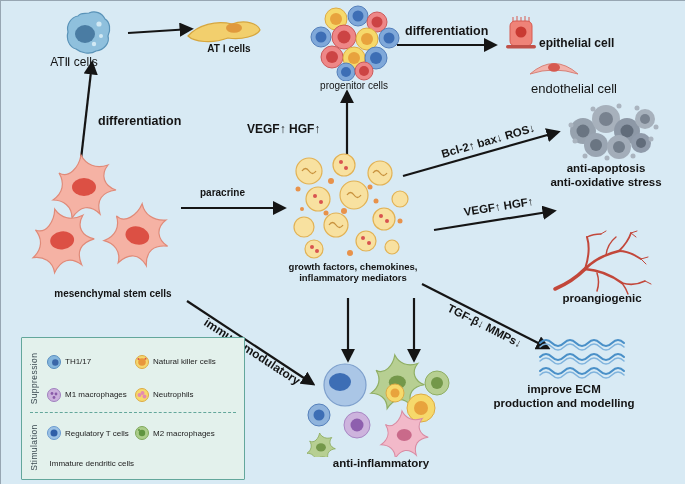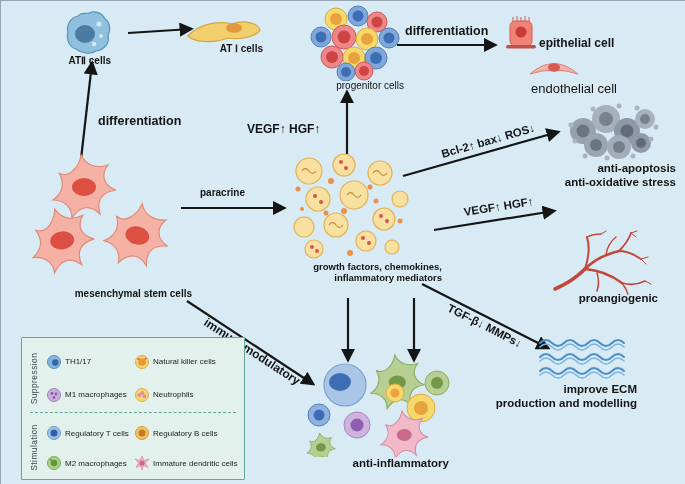--- a/index.html
+++ b/index.html
@@ -1,20 +1,20 @@
 <!DOCTYPE html>
 <html><head>
 <meta charset="utf-8">
 <style>
   html,body{margin:0;padding:0}
   body{font-family:"Liberation Sans",sans-serif;background:#ffffff}
   #canvas{position:relative;width:685px;height:484px;background:#d8eaf4;border:1px solid #97a6b2;overflow:hidden}
   .lbl{position:absolute;color:#141414;white-space:pre-line;line-height:1.2}
   .b{font-weight:bold}
-  .c{text-align:right}
+  .c{text-align:center}
   .cellsvg{position:absolute}
   #arrows{position:absolute;left:0;top:0;pointer-events:none}
   #legend{position:absolute;left:20px;top:336px;width:222px;height:141px;border:1.5px solid #63a79b;border-radius:1px;background:#e3f1ec}
   .side-lbl{position:absolute;width:70px;height:11px;font-size:8.5px;letter-spacing:.4px;color:#3c4a52;text-align:center;transform:rotate(-90deg)}
   .lgrid{position:absolute;left:24px;right:4px;display:grid;grid-template-columns:88px auto}
   .litem{display:flex;align-items:center;gap:3px}
   .litem .txt{font-size:8px;color:#222;white-space:nowrap}
   .divider{position:absolute;left:8px;right:8px;top:74px;border-top:1.2px dashed #63a79b}
 </style>
 </head>
@@ -242,21 +242,21 @@
     <g transform="translate(82,58) scale(0.75)">
         <use href="#spiky-cell" fill="#f2b9c9" stroke="#d98aa2" stroke-width="1.4"></use>
         <ellipse cx="31" cy="32" rx="10" ry="8" fill="#c96a8a"></ellipse>
       </g>
     <g transform="translate(8,80) scale(0.45)">
         <use href="#spiky-cell" fill="#b7cf92" stroke="#8fae63" stroke-width="2"></use>
         <ellipse cx="31" cy="32" rx="11" ry="9" fill="#74984a"></ellipse>
       </g>
   </svg>
 
-  <div class="lbl c" style="left:48px;top:54px;width:62px;font-size:10px;font-weight:700">ATⅡ cells</div>
+  <div class="lbl c" style="left:42px;top:54px;width:62px;font-size:12px;font-weight:400">ATⅡ cells</div>
   <div class="lbl c" style="left:194px;top:42px;width:68px;font-size:10px;font-weight:600">AT Ⅰ cells</div>
   <div class="lbl b" style="left:97px;top:113px;font-size:12.5px">differentiation</div>
   <div class="lbl b" style="left:199px;top:186px;font-size:10px">paracrine</div>
   <div class="lbl c" style="left:33px;top:287px;width:158px;font-size:10px;font-weight:700">mesenchymal stem cells</div>
   <div class="lbl b" style="left:246px;top:121px;font-size:12px">VEGF↑ HGF↑</div>
   <div class="lbl c" style="left:303px;top:79px;width:100px;font-size:10px;font-weight:400">progenitor cells</div>
   <div class="lbl b" style="left:404px;top:23px;font-size:12.5px">differentiation</div>
   <div class="lbl" style="left:538px;top:35px;font-size:12px;font-weight:700">epithelial cell</div>
   <div class="lbl" style="left:530px;top:80px;font-size:13px;font-weight:400">endothelial cell</div>
   <div class="lbl b" style="left:441px;top:147px;font-size:11.5px;transform:rotate(-16deg);transform-origin:left center">Bcl-2↑ bax↓ ROS↓</div>
@@ -317,27 +317,20 @@
     <div class="lgrid" style="top:80px">
       <div class="litem" style="height:30px">
         <svg width="16" height="16" viewBox="0 0 16 16">
             <circle cx="8" cy="8" r="6.5" fill="#9cc2e5" stroke="#6b9bd0"></circle>
             <circle cx="8" cy="8" r="3.5" fill="#2f5fa8"></circle>
           </svg>
         <span class="txt">Regulatory T cells</span>
       </div>
       <div class="litem" style="height:30px">
         <svg width="16" height="16" viewBox="0 0 16 16">
-            <circle cx="8" cy="8" r="6.5" fill="#f0c468" stroke="#d09a3a"></circle>
-            <circle cx="8" cy="8" r="3.5" fill="#c87828"></circle>
-          </svg>
-        <span class="txt">Regulatory B cells</span>
-      </div>
-      <div class="litem" style="height:30px">
-        <svg width="16" height="16" viewBox="0 0 16 16">
             <circle cx="8" cy="8" r="6.5" fill="#abcd8a" stroke="#7fa85c"></circle>
             <circle cx="8" cy="8" r="3.2" fill="#5f9440"></circle>
             <circle cx="5" cy="5" r="1" fill="#5f9440"></circle>
           </svg>
         <span class="txt">M2 macrophages</span>
       </div>
       <div class="litem" style="height:30px">
         <svg width="16" height="16" viewBox="0 0 16 16">
             <path d="M8,1 L10,5.5 L15,4 L11.5,8 L14,12.5 L9.5,10.5 L8,15 L6.5,10.5 L2,12.5 L4.5,8 L1,4 L6,5.5 Z" fill="#f2aec2" stroke="#d483a0" stroke-width="0.6"></path>
             <circle cx="8" cy="8" r="2.6" fill="#c96a8a"></circle>

